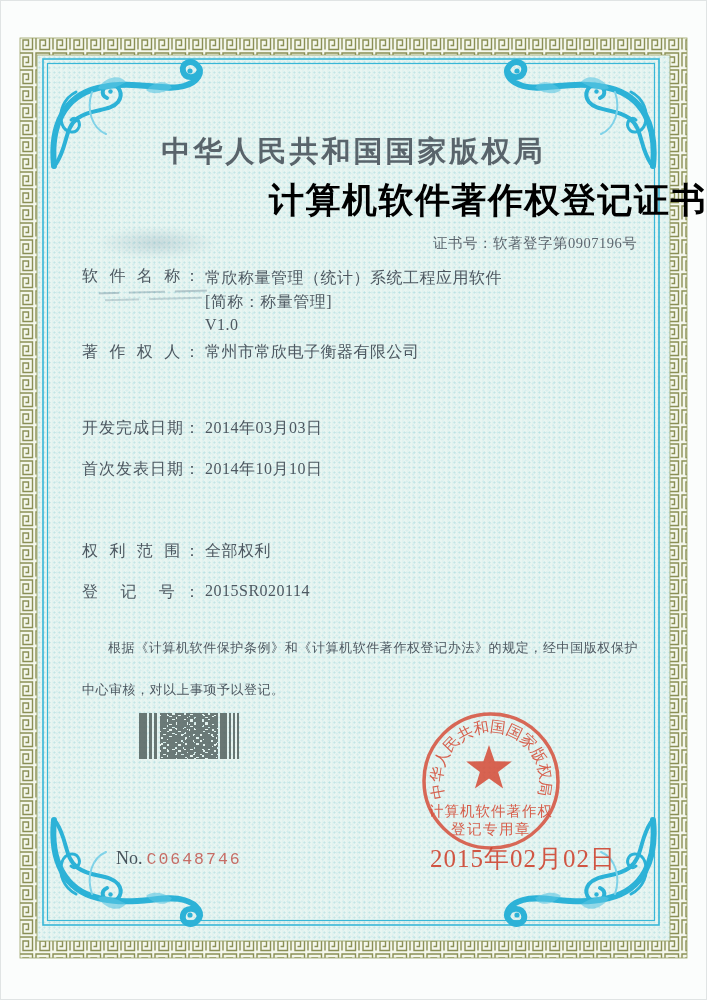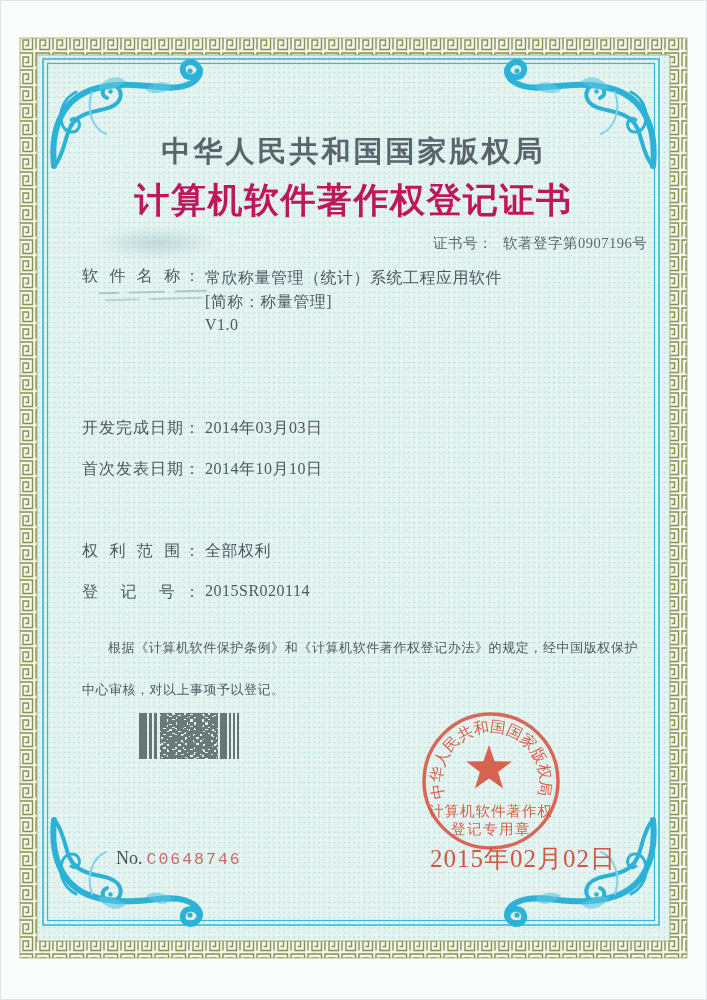--- a/index.html
+++ b/index.html
@@ -20,25 +20,25 @@
     background-position:0 0,2px 3px,0 0;
   }
   .deco{position:absolute;left:0;top:0;overflow:visible;}
   .content{position:absolute;inset:0;border-radius:28px;}
 
   .authority{
     position:absolute;left:0;top:132px;width:100%;text-align:center;
     font-size:29px;font-weight:bold;color:#59646b;letter-spacing:3px;
   }
   .cert-title{
-    position:absolute;left:0;top:177px;width:100%;text-align:center;
-    font-size:35px;font-weight:bold;color:#be185d;letter-spacing:1.5px;
+    position:absolute;left:0;top:177px;width:100%;text-align:right;
+    font-size:35px;font-weight:bold;color:#000000;letter-spacing:1.5px;
   }
   .cert-no{position:absolute;left:433px;top:234px;font-size:14.5px;color:#5d676f;letter-spacing:.5px;}
-  .cert-no .lbl{margin-right:10px;font-family:Liberation Mono, monospace;}
+  .cert-no .lbl{font-family:Liberation Mono, monospace;}
 
   .row{position:absolute;left:82px;font-size:16px;color:#4d5861;white-space:nowrap;}
   .row .lbl{
     display:inline-block;width:118px;vertical-align:top;
     text-align:justify;text-align-last:justify;
   }
   .row .val{display:inline-block;margin-left:1px;letter-spacing:.5px;}
   .row .val .line{line-height:23.5px;}
 
   .statement{
@@ -139,20 +139,24 @@
 
     <div class="row" style="top:266px;">
       <span class="lbl">软 件 名 称：</span>
       <span class="val">
         <div class="line">常欣称量管理（统计）系统工程应用软件</div>
         <div class="line">[简称：称量管理]</div>
         <div class="line">V1.0</div>
       </span>
     </div>
 
+    <div class="row" style="top:342px;">
+      <span class="lbl">著 作 权 人：</span>
+      <span class="val">常州市常欣电子衡器有限公司</span>
+    </div>
 
     <div class="row" style="top:418px;">
       <span class="lbl">开发完成日期：</span>
       <span class="val">2014年03月03日</span>
     </div>
 
     <div class="row" style="top:459px;">
       <span class="lbl">首次发表日期：</span>
       <span class="val">2014年10月10日</span>
     </div>

